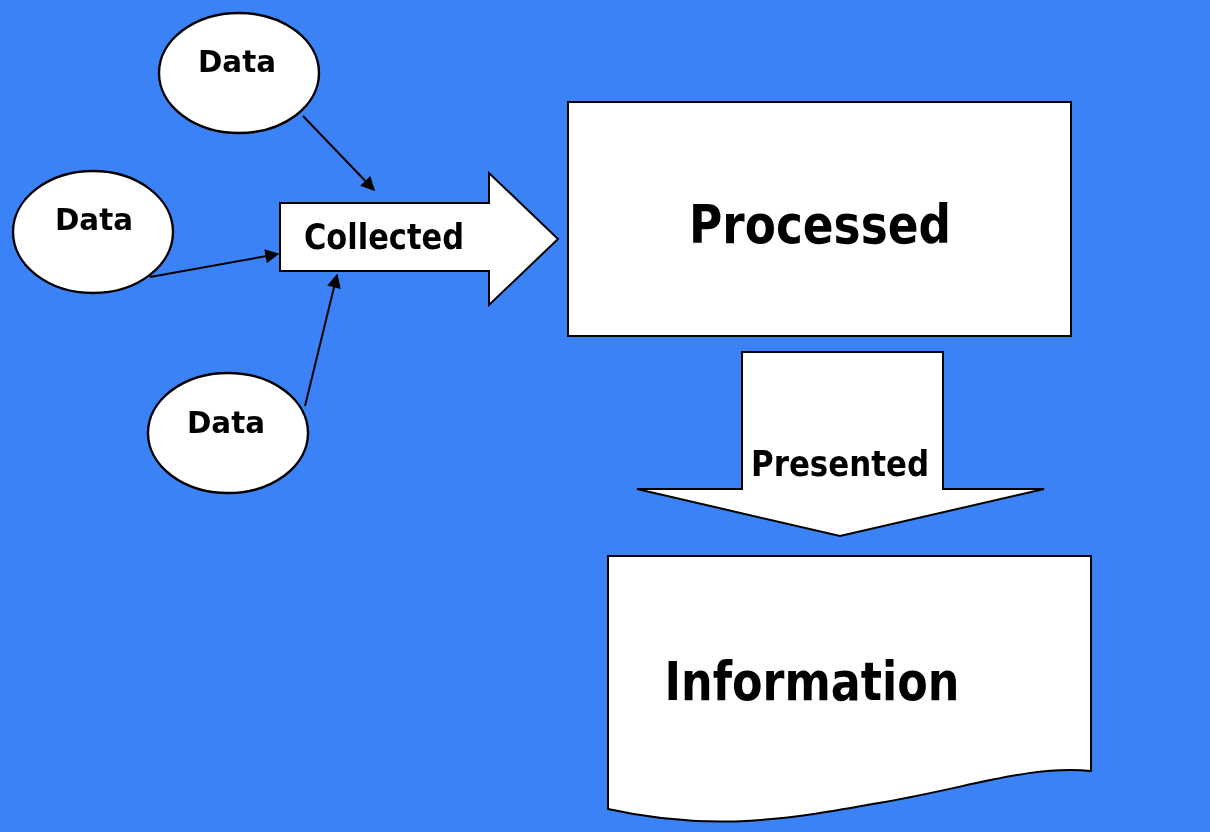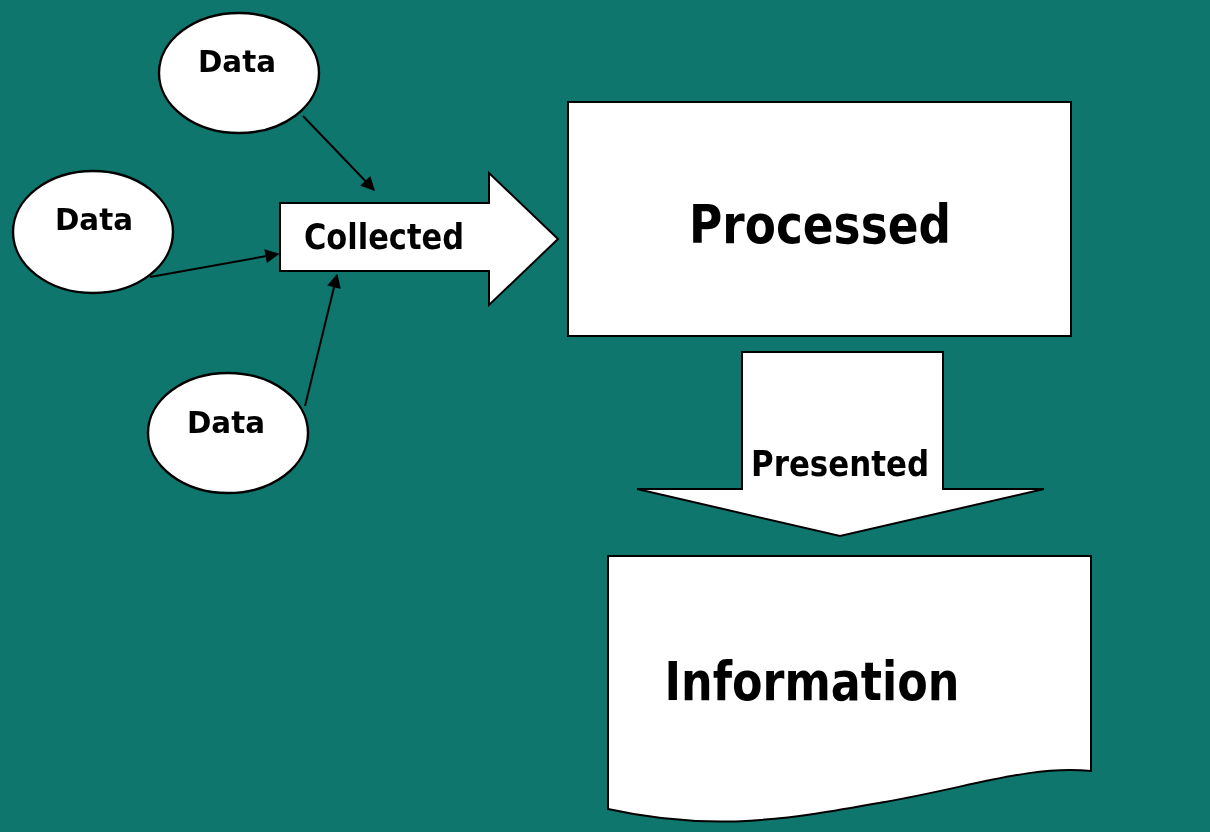--- a/index.html
+++ b/index.html
@@ -7,21 +7,21 @@
     padding: 0;
     background: #ffffff;
     width: 1210px;
     height: 832px;
     overflow: hidden;
   }
   .canvas {
     position: relative;
     width: 1210px;
     height: 832px;
-    background: #0f766e;
+    background: #3b82f6;
   }
   svg { display: block; }
   .shape {
     fill: #ffffff;
     stroke: #000000;
     stroke-width: 2;
     stroke-linejoin: miter;
   }
   .ellipse-shape { stroke-width: 2.4; }
   .connector {

